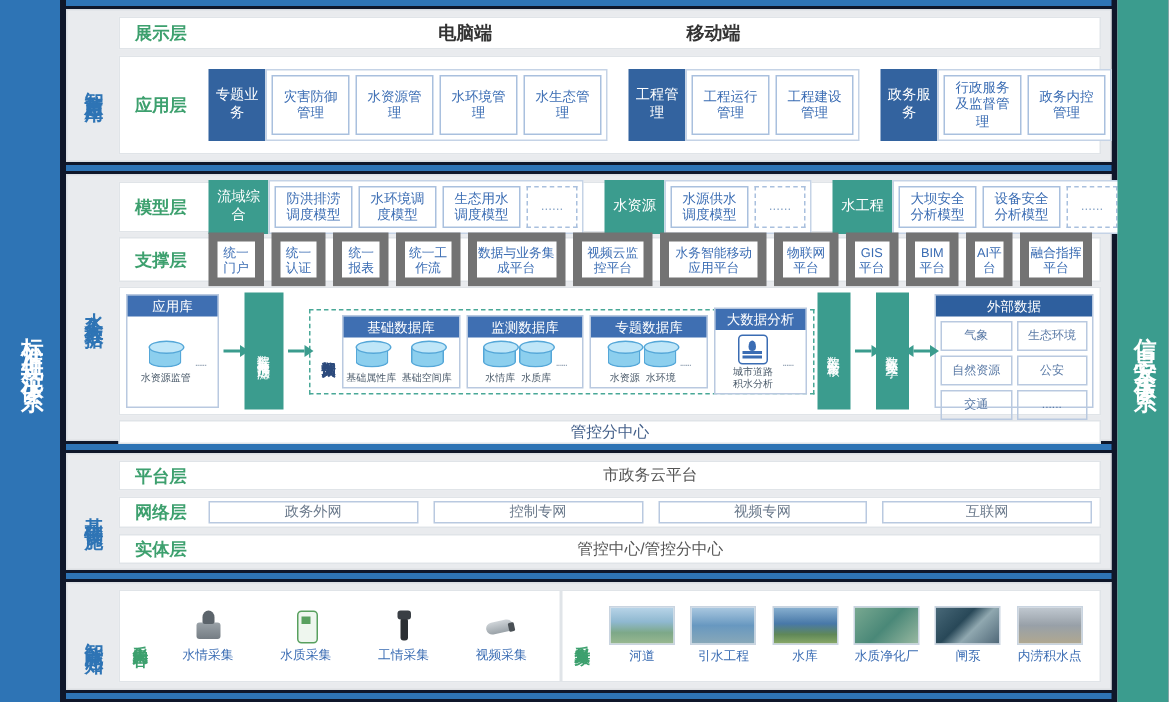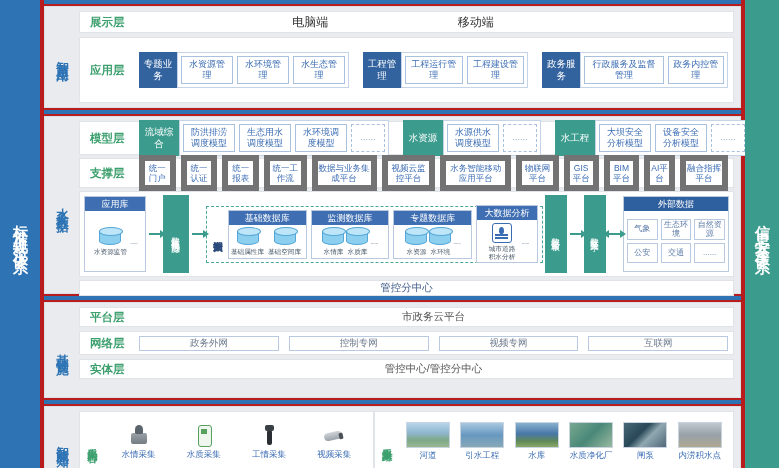--- a/index.html
+++ b/index.html
@@ -5,34 +5,34 @@
   *{box-sizing:border-box;margin:0;padding:0}
   html,body{margin:0;padding:0}
   body{width:779px;height:468px;overflow:hidden;font-family:"Liberation Sans","DejaVu Sans",sans-serif;background:#fff}
   .page{position:relative;width:779px;height:468px;display:flex;background:#fff}
   .vt{writing-mode:vertical-rl;text-orientation:upright}
   
   .side-bar{flex:0 0 40px;background:#2e74b5;color:#fff;display:flex;align-items:center;justify-content:center}
   .side-bar.right{flex:0 0 34px;background:#3b9c8e}
   .side-bar .vt{font-size:15px;letter-spacing:7px;font-weight:bold}
   
-  .main{flex:1;display:flex;flex-direction:column;background:#b91c1c;padding:0 4px;min-width:0}
+  .main{flex:1;display:flex;flex-direction:column;background:#0f172a;padding:0 4px;min-width:0}
   .hband{height:4px;background:#2e74b5;flex:0 0 auto}
   .sec{display:flex;background:#e9ebee;border:1px solid #dcdfe3;margin:2px 0;flex:0 0 auto;min-width:0}
-  .s1{height:102px}.s2{height:178px}.s3{height:96px}.s4{height:72px}
+  .s1{height:102px}.s2{height:178px}.s3{height:78px}.s4{height:72px}
   .sec-label{flex:0 0 34px;display:flex;align-items:center;justify-content:center;color:#2e74b5;font-weight:bold}
   .sec-label .vt{font-size:12.5px;letter-spacing:3px}
   .sec-body{flex:1;display:flex;flex-direction:column;gap:4px;padding:4px 6px 4px 0;min-width:0}
   .s2 .sec-body{gap:3px}
   .row{background:#fff;border:1px solid #e0e4e8;display:flex;align-items:center;padding:2px 5px;min-width:0}
   .layer-label{flex:0 0 54px;color:#3da06e;font-size:11.5px;font-weight:bold;padding-left:5px}
   
   .display-row{height:22px}
   .terms{flex:1;display:flex;align-items:center}
-  .term{color:#333;font-size:12px;font-weight:normal}
+  .term{color:#333;font-size:12px;font-weight:bold}
   .term.pc{margin-left:26%}
   .term.mob{margin-left:22%}
   
   .app-row{flex:1}
   .model-row{height:34px}
   .groups{flex:1;display:flex;gap:14px;align-items:stretch;min-width:0}
   .group{display:flex;align-items:stretch}
   .tab{flex:0 0 38px;display:flex;align-items:center;justify-content:center;text-align:center;color:#fff;font-size:9.5px;line-height:1.25;padding:2px}
   .app-row .tab{background:#33639f}
   .model-row .tab{background:#3b9c8e;flex-basis:40px}
@@ -64,21 +64,21 @@
   .vgreen.narrow{flex:0 0 22px}
   .lake{flex:1;display:flex;align-items:center;border:1.5px dashed #49a897;padding:3px 4px;gap:4px;min-width:0;height:57px}
   .lake-label{flex:0 0 12px;display:flex;align-items:center;justify-content:center;color:#2c4a7c;font-weight:bold;font-size:9.5px}
   .lake-boxes{flex:1;display:flex;gap:4px;min-width:0}
   .lake-boxes .dbbox{flex:1;height:auto}
   .dbbox.analysis{flex:0 0 62px;height:auto}
   .analysis-icon{position:relative;display:block;width:20px;height:20px;border:1.5px solid #3a6cb3;border-radius:3px;margin:2px auto 1px}
   .analysis-icon::before{content:"";position:absolute;left:6px;top:3px;width:5px;height:7px;background:#3a6cb3;border-radius:50% 50% 50% 50%/60% 60% 40% 40%}
   .analysis-icon::after{content:"";position:absolute;left:2px;bottom:3px;width:13px;height:2px;background:#3a6cb3;box-shadow:0 -3px 0 #3a6cb3}
   .extbox{flex:0 0 106px;border:1px solid #b9c9e0;background:#fff;display:flex;flex-direction:column;height:76px}
-  .ext-grid{flex:1;display:grid;grid-template-columns:repeat(3,1fr);gap:3px;padding:3px;align-content:center}
+  .ext-grid{flex:1;display:grid;grid-template-columns:repeat(2,1fr);gap:3px;padding:3px;align-content:center}
   .ext-cell{border:1px solid #b9c9e0;color:#5a7aa6;font-size:8px;display:flex;align-items:center;justify-content:center;text-align:center;min-height:20px;line-height:1.1;padding:1px}
   .platform-bar{height:16px;justify-content:center;color:#44608a;font-size:10.5px}
   
   .value-row{height:20px}
   .center-val{flex:1;text-align:center;color:#555;font-size:10.5px}
   .net-row{height:24px}
   .net-list{flex:1;display:flex;gap:10px;min-width:0}
   .net-item{flex:1;border:1px solid #b9c9e0;color:#6b7a8c;font-size:9.5px;display:flex;align-items:center;justify-content:center}
   
   .s4 .sec-body{flex-direction:row;gap:0;padding:4px 6px 4px 0}
@@ -131,20 +131,21 @@
           </div>
         </div>
         <div class="row app-row">
           <span class="layer-label">应用层</span>
           <div class="groups">
 
               <div class="group">
                 <div class="tab">专题业务</div>
                 <div class="items">
 
+                    <div class="item" data-v="灾害防御管理">灾害防御管理</div>
 
                     <div class="item" data-v="水资源管理">水资源管理</div>
 
                     <div class="item" data-v="水环境管理">水环境管理</div>
 
                     <div class="item" data-v="水生态管理">水生态管理</div>
                   </div>
               </div>
 
               <div class="group">
@@ -181,23 +182,23 @@
         <div class="row model-row">
           <span class="layer-label">模型层</span>
           <div class="groups">
 
               <div class="group">
                 <div class="tab">流域综合</div>
                 <div class="items">
 
                     <div class="item" data-v="防洪排涝调度模型">防洪排涝调度模型</div>
 
+                    <div class="item" data-v="水环境调度模型">水环境调度模型</div>
+
                     <div class="item" data-v="生态用水调度模型">生态用水调度模型</div>
-
-                    <div class="item" data-v="水环境调度模型">水环境调度模型</div>
 
                     <div class="item" data-v="......">......</div>
                   </div>
               </div>
 
               <div class="group">
                 <div class="tab">水资源</div>
                 <div class="items">
 
                     <div class="item" data-v="水源供水调度模型">水源供水调度模型</div>

